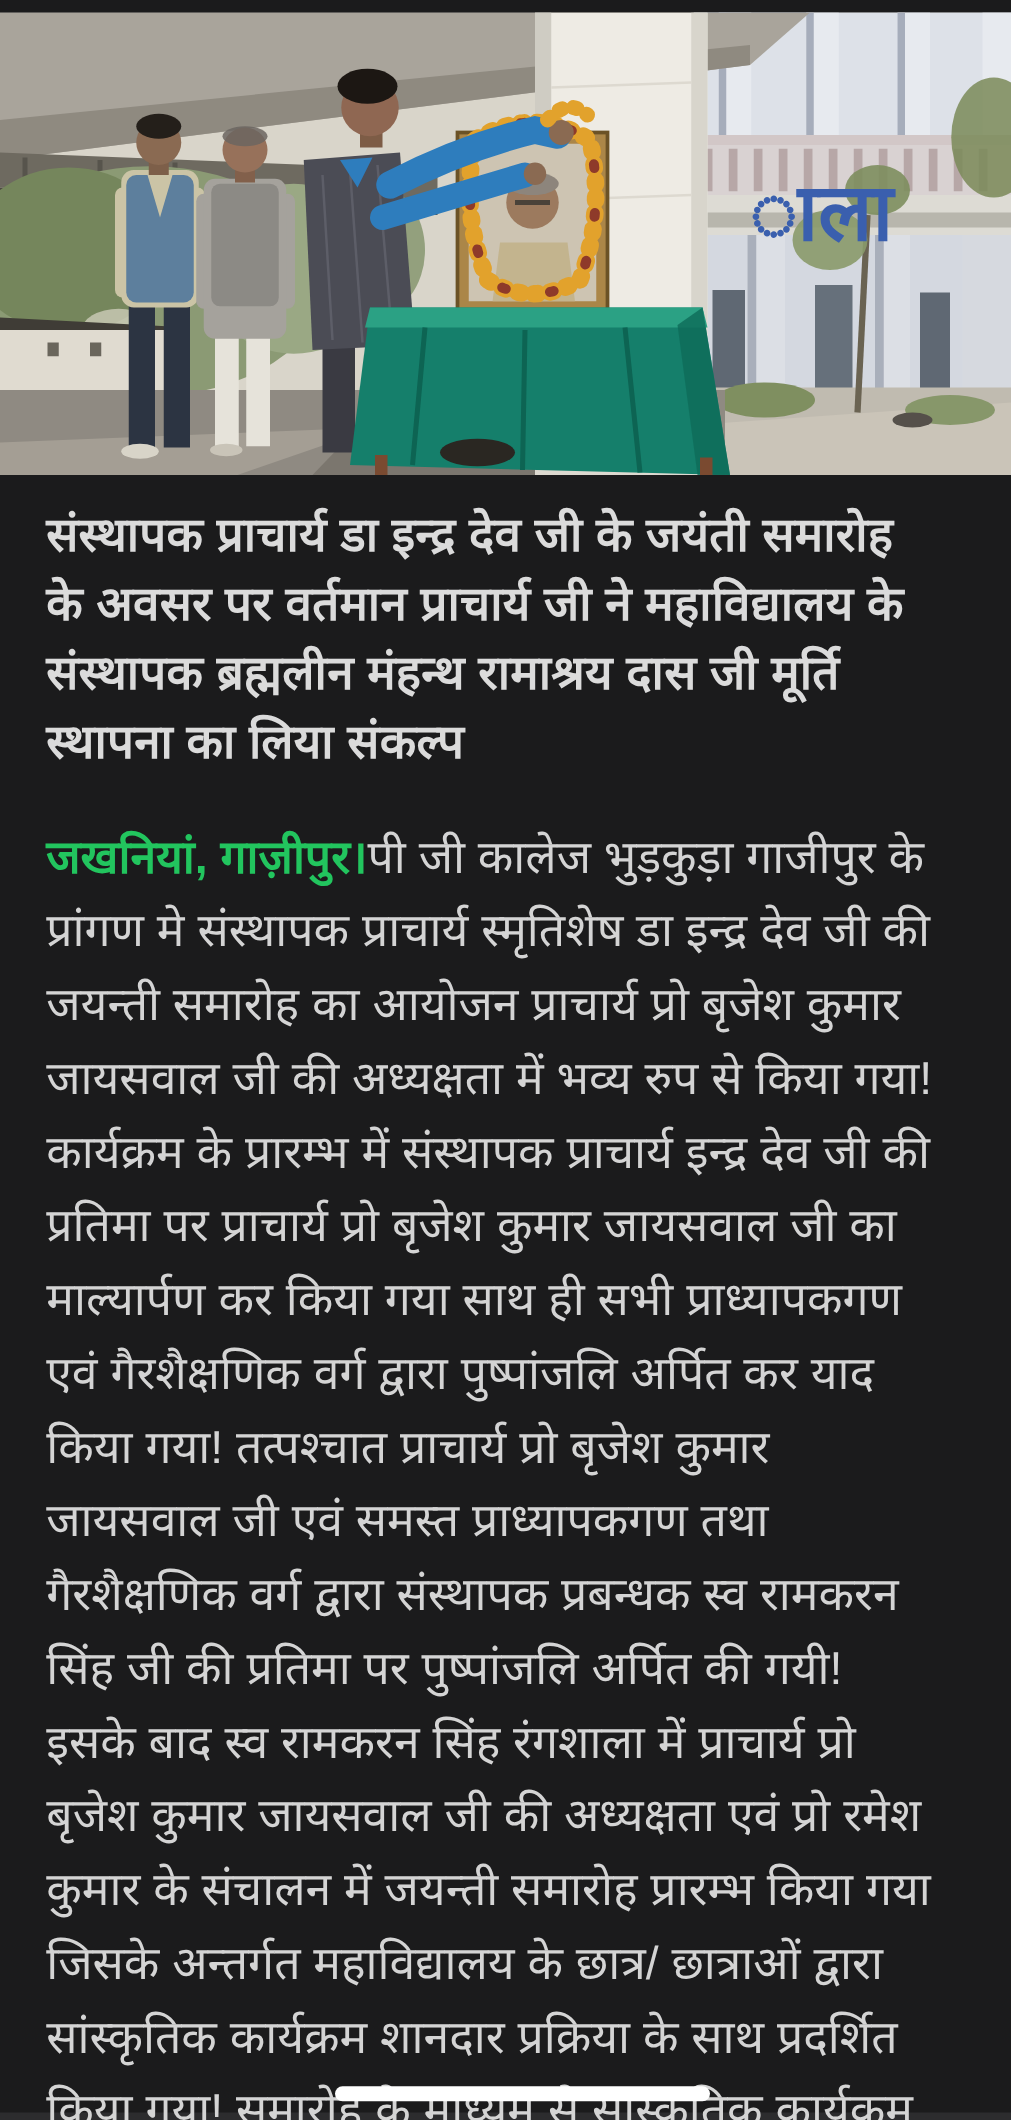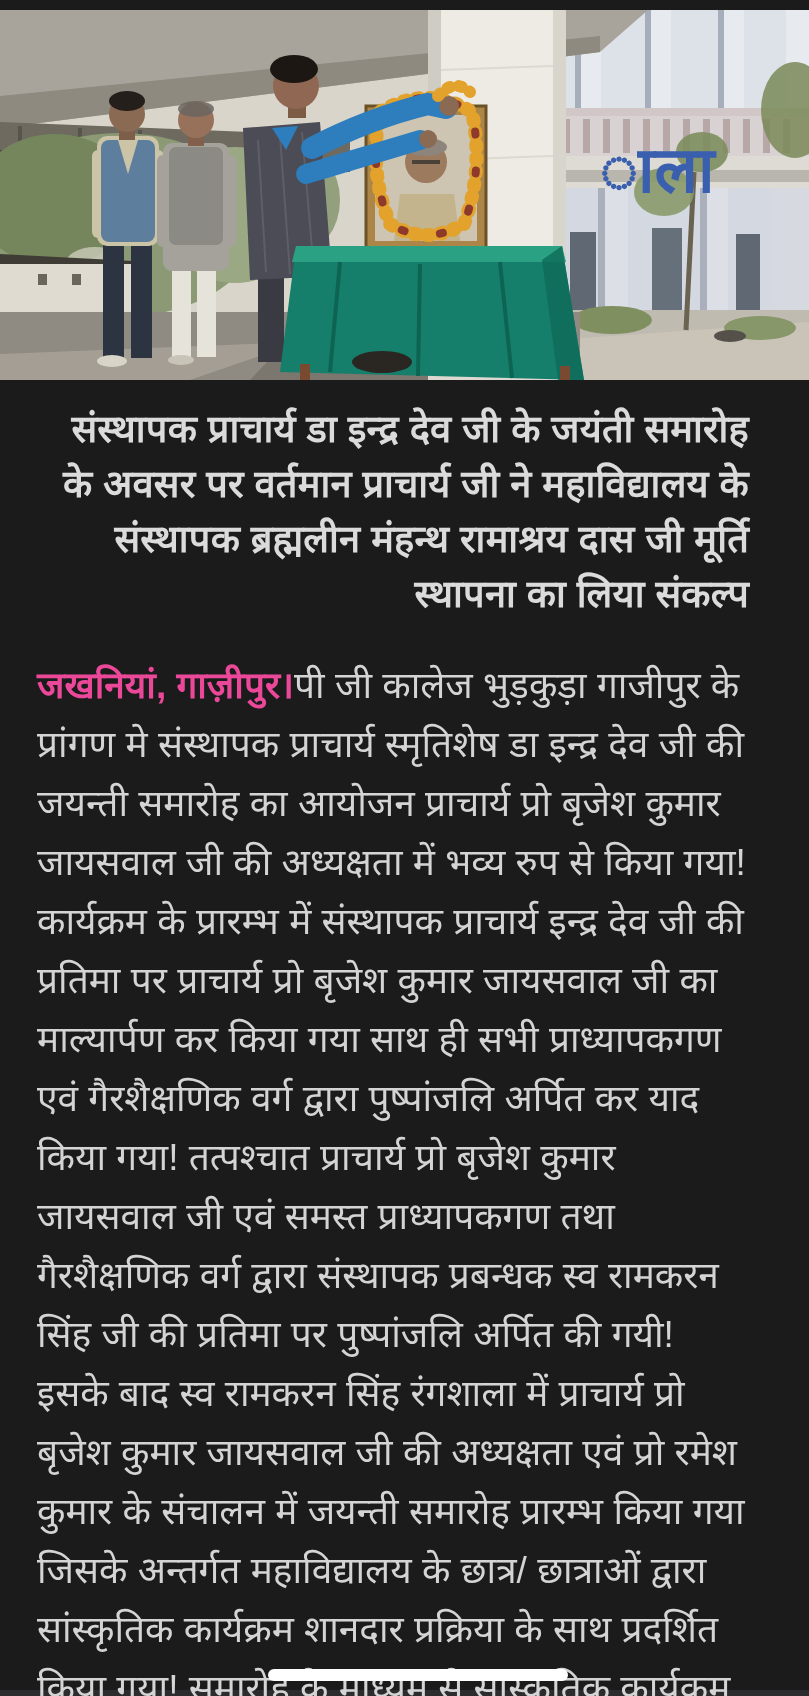--- a/index.html
+++ b/index.html
@@ -26,29 +26,28 @@
     padding: 22px 60px 0 37px;
     color: #d4d4d4;
   }
   h1.headline {
     margin: 0;
     font-size: 38px;
     line-height: 55px;
     font-weight: 700;
     color: #dbdbdb;
     letter-spacing: 0.2px;
-    text-align: right;
   }
   p.body-text {
     margin: 34px 0 0 0;
     font-size: 37px;
     line-height: 59px;
     color: #d4d4d4;
   }
-  p.body-text strong { color: #ec4899; }
+  p.body-text strong { color: #22c55e; }
   .bottom-band {
     position: absolute;
     left: 0; bottom: 0;
     width: 809px; height: 6px;
     background: #2c2c2e;
     z-index: 0;
   }
   .home-indicator {
     position: absolute;
     left: 268px; top: 1669px;

